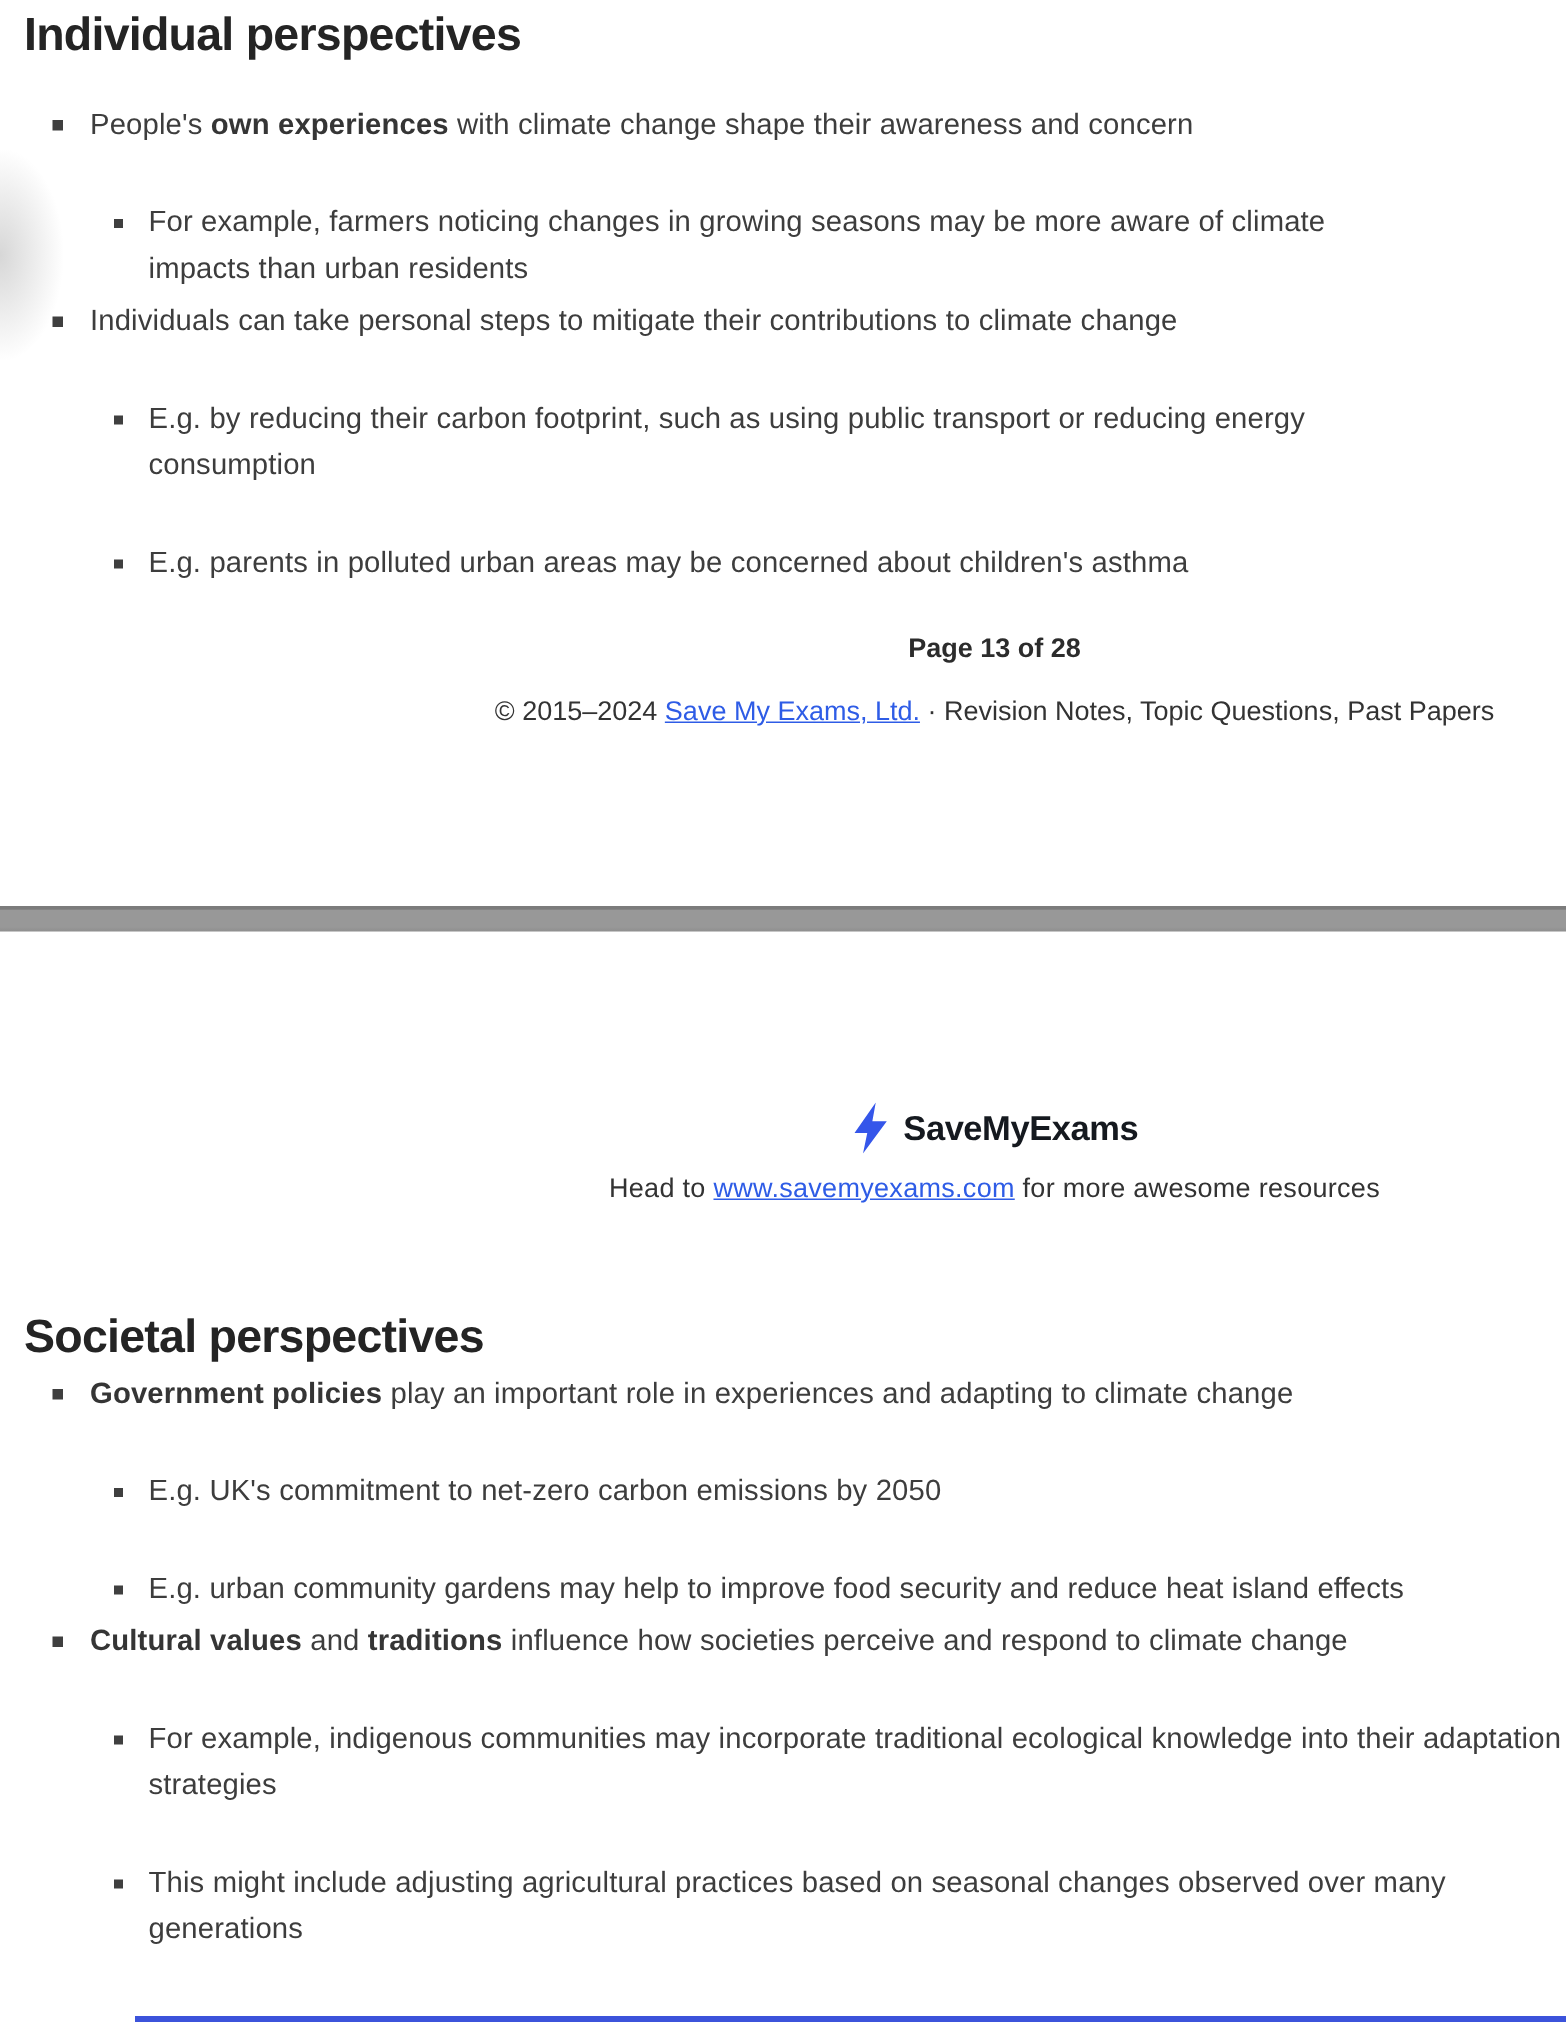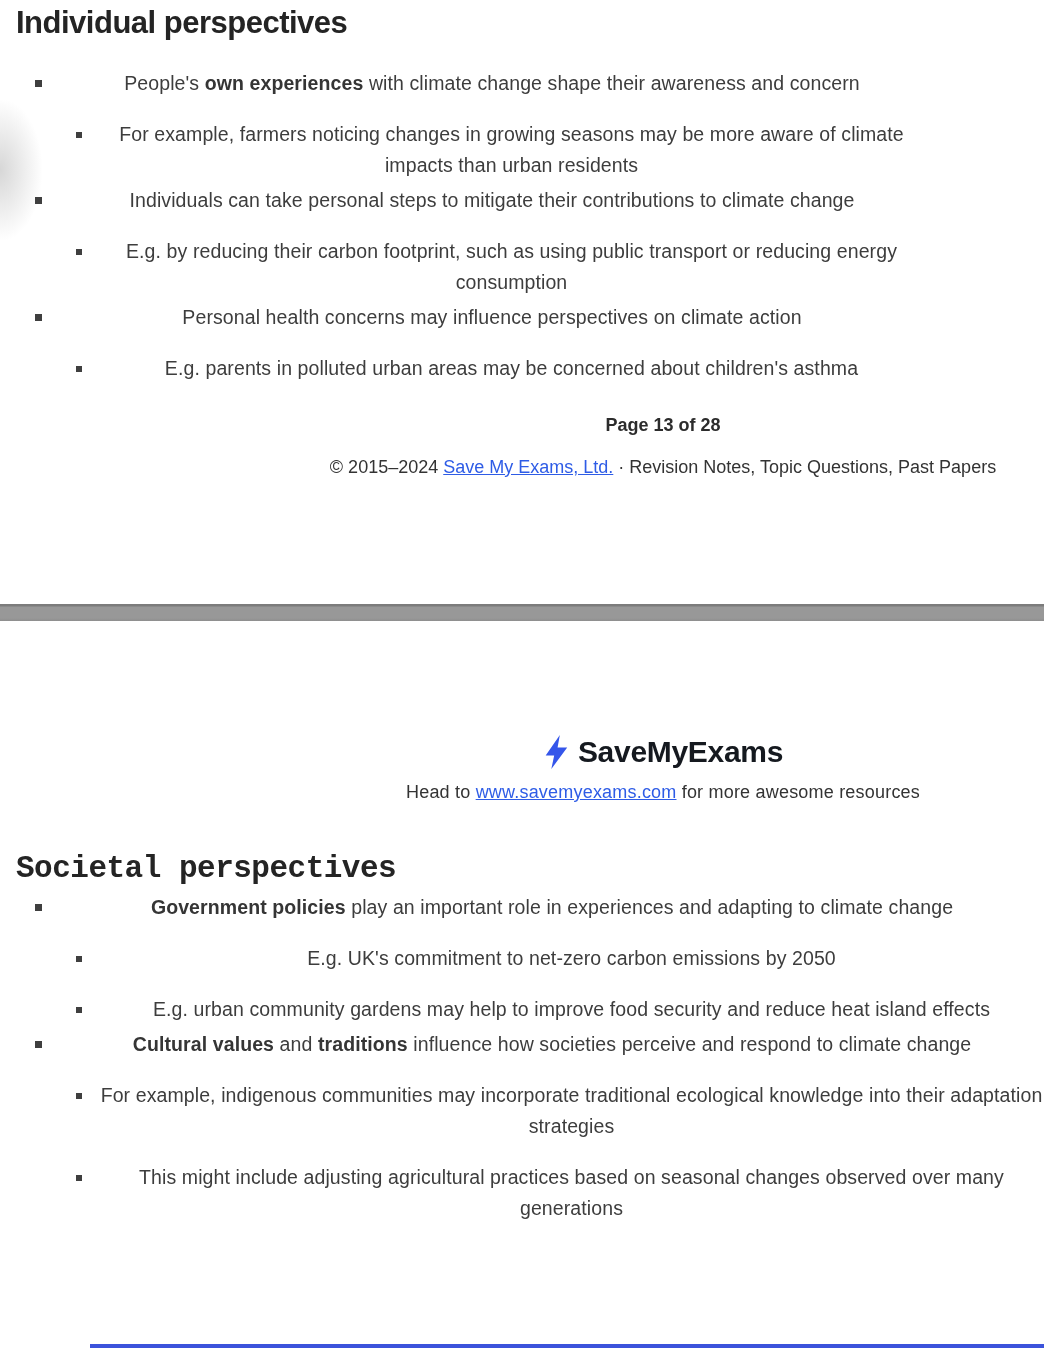--- a/index.html
+++ b/index.html
@@ -23,25 +23,25 @@
   }
   
   .edge-smudge {
     position: absolute; left: 0; top: 100px;
     width: 42px; height: 140px;
     background: radial-gradient(ellipse at left center, rgba(110,110,110,0.28), rgba(110,110,110,0) 72%);
     pointer-events: none;
   }
 
   
-  .blist { display: flow-root; text-align: center; }
+  .blist { display: flow-root; }
   .li { position: relative; font-size: 19.5px; line-height: 31px; color: #3d3d3d; letter-spacing: 0.1px; }
   .li b { font-weight: 700; color: #353535; }
   .li.l1 { margin-top: 4px; padding-left: 60px; max-width: 1036px; }
-  .li.l2 { margin-top: 20px; padding-left: 99px; max-width: 1040px; }
+  .li.l2 { margin-top: 34px; padding-left: 99px; max-width: 1040px; }
   #list1 .li:first-child { margin-top: 26px; }
   .marker { position: absolute; background: #3f3f3f; }
   .li.l1 > .marker { left: 35px; top: 12px; width: 7px; height: 7px; }
   .li.l2 > .marker { left: 76px; top: 13px; width: 6px; height: 6px; }
 
   
   .pdf-footer { width: 1326px; text-align: center; }
   .page-indicator { margin-top: 28px; font-size: 18px; font-weight: 600; color: #2c2c2c; line-height: 26px; }
   .copyright { margin-top: 16px; font-size: 18px; color: #333333; line-height: 26px; }
   a.doc-link { color: var(--link-blue, #2e5ce6); text-decoration: underline; cursor: pointer; }
@@ -55,45 +55,44 @@
 
   
   #page2 { position: absolute; top: 621px; left: 0; width: 1044px; height: 727px; }
   .brand-block { width: 1326px; text-align: center; }
   .brand-row {
     margin-top: 112px;
     display: flex; align-items: center; justify-content: center;
     gap: 7px; height: 38px;
   }
   .brand-name {
-    font-size: 30px; font-weight: 700; color: #15191f; letter-spacing: -0.3px;
+    font-size: 23px; font-weight: 700; color: #15191f; letter-spacing: -0.3px;
   }
   .tagline { margin-top: 8px; font-size: 18px; color: #333333; line-height: 26px; letter-spacing: 0.2px; }
-  .doc-heading.second { margin-top: 45px; font-family: Liberation Mono, monospace; }
+  .doc-heading.second { margin-top: 67px; }
 
   
   #bottom-blue-bar {
     position: absolute; bottom: 0; left: 90px; right: 0;
     height: 4px; background: var(--bottom-bar-blue, #3c53db);
   }
 </style>
 </head>
 <body>
 
 <section id="page1" class="flow">
   <div class="edge-smudge"></div>
 
   <h1 class="doc-heading">Individual perspectives</h1>
 
   <div id="list1" class="blist">
       <div class="li l1"><span class="marker"></span><span>People's </span><b>own experiences</b><span> with climate change shape their awareness and concern</span></div>
       <div class="li l2"><span class="marker"></span><span>For example, farmers noticing changes in growing seasons may be more aware of climate impacts than urban residents</span></div>
       <div class="li l1"><span class="marker"></span><span>Individuals can take personal steps to mitigate their contributions to climate change</span></div>
       <div class="li l2"><span class="marker"></span><span>E.g. by reducing their carbon footprint, such as using public transport or reducing energy consumption</span></div>
-      <div class="li l1"><span class="marker"></span><span>Personal health concerns may influence perspectives on climate action</span></div>
       <div class="li l2"><span class="marker"></span><span>E.g. parents in polluted urban areas may be concerned about children's asthma</span></div>
     </div>
 
   <div class="pdf-footer">
     <div class="page-indicator">Page 13 of 28</div>
     <div class="copyright">
       <span>© 2015–2024 </span><a class="doc-link">Save My Exams, Ltd.</a><span> · Revision Notes, Topic Questions, Past Papers</span>
     </div>
   </div>
 </section>

